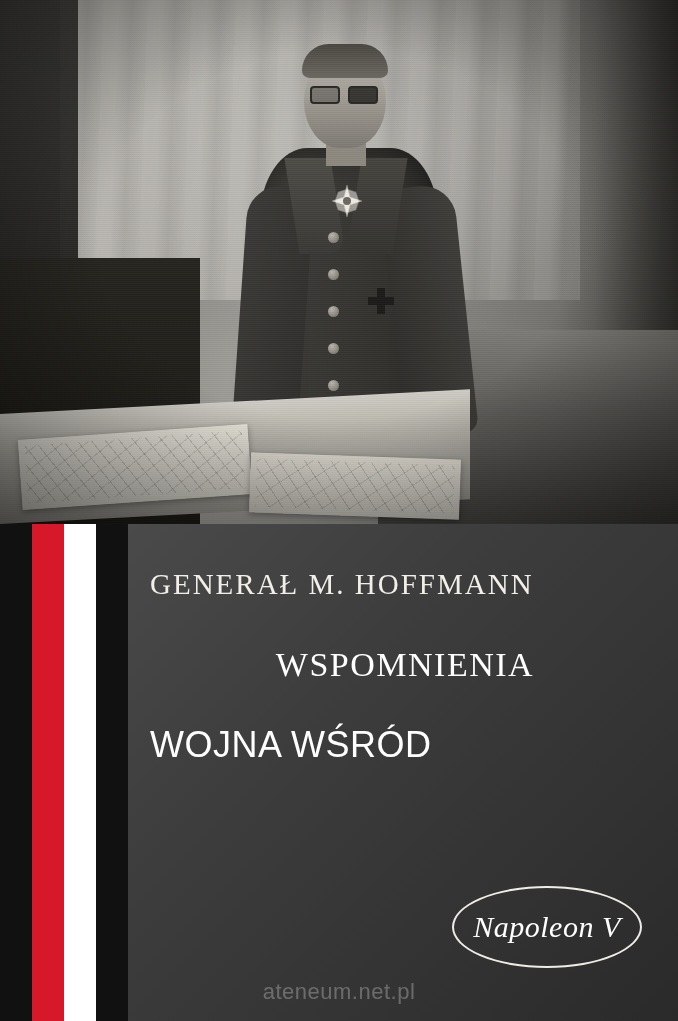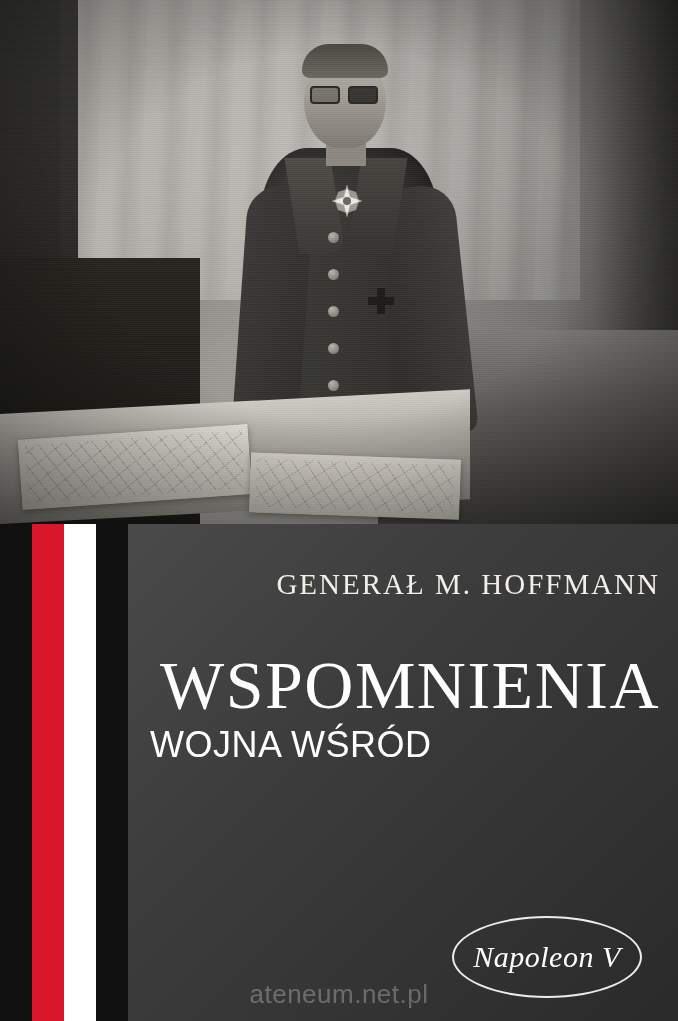--- a/index.html
+++ b/index.html
@@ -219,53 +219,53 @@
   .stripes { position: absolute; left: 0; top: 0; width: 128px; height: 497px; display: flex; }
   .stripe { height: 100%; }
   .stripe.black-left { width: 32px; }
   .stripe.red   { width: 32px; }
   .stripe.white { width: 32px; }
   .stripe.black { width: 32px; }
 
   .author {
     position: absolute;
     left: 150px; right: 18px; top: 44px;
-    text-align: right;
+    text-align: left;
     color: #f2efe9;
     font-family: "Liberation Serif", serif;
     font-size: 29px;
     letter-spacing: 2.0px;
     font-variant: small-caps;
     text-transform: uppercase;
   }
   .title-main {
     position: absolute;
     left: 150px; right: 18px; top: 122px;
-    text-align: right;
+    text-align: center;
     color: #ffffff;
     font-family: "Liberation Serif", serif;
-    font-size: 68px;
+    font-size: 34px;
     font-weight: 400;
     letter-spacing: 1.5px;
   }
   .subtitle {
     position: absolute;
     left: 150px; right: 14px; top: 196px;
     color: #ffffff;
     font-family: "Liberation Sans", sans-serif;
     font-size: 36px;
     line-height: 50px;
     font-weight: 400;
     letter-spacing: 0.5px;
   }
   .subtitle span { display: block; }
 
   .logo {
     position: absolute;
-    left: 452px; top: 392px; width: 190px; height: 82px;
+    left: 452px; top: 362px; width: 190px; height: 82px;
   }
   .logo-ellipse {
     position: absolute; inset: 0;
     border: 2px solid #efece6;
     border-radius: 50%;
   }
   .logo-text {
     position: absolute; inset: 0;
     display: flex; align-items: center; justify-content: center;
     color: #ffffff;
@@ -274,21 +274,21 @@
     font-size: 30px;
     letter-spacing: 0.5px;
   }
 
   .watermark {
     position: absolute;
     left: 0; right: 0; top: 455px;
     text-align: center;
     color: rgba(235,235,235,0.30);
     font-family: "Liberation Sans", sans-serif;
-    font-size: 26px;
+    font-size: 22px;
     letter-spacing: 0.5px;
   }
 </style>
 </head>
 <body>
 
 <div class="cover">
 
   <div class="photo">
     <div class="photo-bg"></div>

